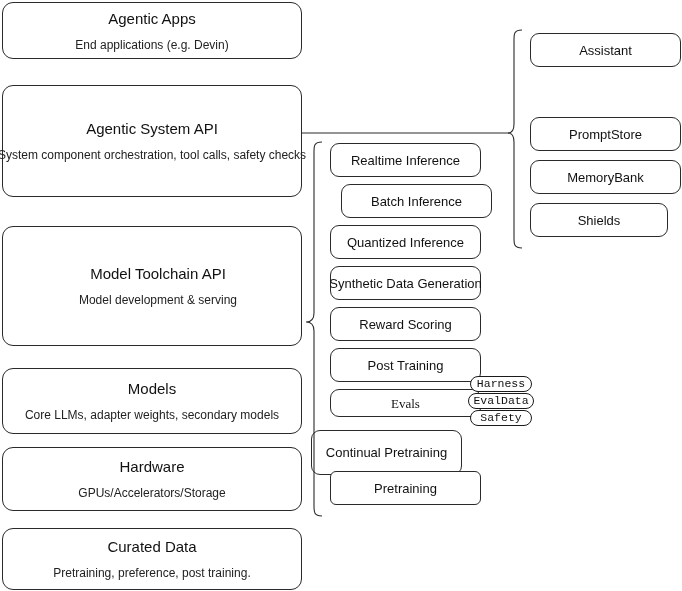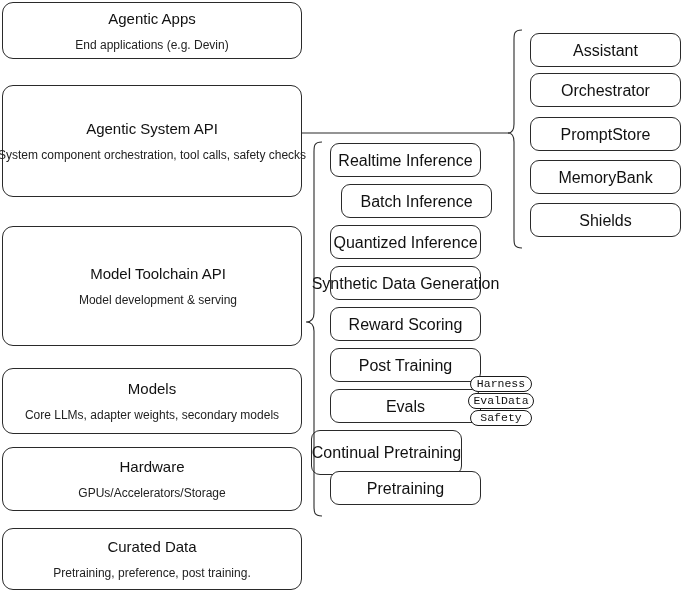--- a/index.html
+++ b/index.html
@@ -47,21 +47,21 @@
   }
 
   
   .layer-box .title { font-size: 15px; }
 
   
   .item-box {
     border-radius: 9px;
   }
   .item-box .title {
-    font-size: 16px;
+    font-size: 13px;
   }
 
   
   .pill {
     position: absolute;
     box-sizing: border-box;
     background: #ffffff;
     border: 1px solid #1a1a1a;
     border-radius: 999px;
     display: flex;
@@ -158,49 +158,46 @@
   </div>
   <div class="node item-box" style="left:330px; top:266px; width:151px; height:34px;">
     <div class="title">Synthetic Data Generation</div>
   </div>
   <div class="node item-box" style="left:330px; top:307px; width:151px; height:34px;">
     <div class="title">Reward Scoring</div>
   </div>
   <div class="node item-box" style="left:330px; top:348px; width:151px; height:34px;">
     <div class="title">Post Training</div>
   </div>
-  <div class="node item-box" style="left:330px; top:389px; width:151px; height:34px;">
+  <div class="node item-box" style="left:330px; top:389px; width:151px; height:28px;font-family:Liberation Serif, serif;">
     <div class="title">Evals</div>
   </div>
   <div class="node item-box" style="left:311px; top:430px; width:151px; height:45px;">
     <div class="title">Continual Pretraining</div>
   </div>
-  <div class="node item-box" style="left:330px; top:471px; width:151px; height:34px;">
+  <div class="node item-box" style="left:330px; top:471px; width:151px; height:34px;border-radius:6px;">
     <div class="title">Pretraining</div>
   </div>
 
   <div class="pill" style="left:470px; top:376px; width:62px; height:16px;">
     <span>Harness</span>
   </div>
   <div class="pill" style="left:468px; top:393px; width:66px; height:16px;">
     <span>EvalData</span>
   </div>
   <div class="pill" style="left:470px; top:410px; width:62px; height:16px;">
     <span>Safety</span>
   </div>
 
   <div class="node item-box" style="left:530px; top:33px; width:151px; height:34px;">
     <div class="title">Assistant</div>
   </div>
-  <div class="node item-box" style="left:530px; top:73px; width:151px; height:34px;">
-    <div class="title">Orchestrator</div>
-  </div>
   <div class="node item-box" style="left:530px; top:117px; width:151px; height:34px;">
     <div class="title">PromptStore</div>
   </div>
   <div class="node item-box" style="left:530px; top:160px; width:151px; height:34px;">
     <div class="title">MemoryBank</div>
   </div>
-  <div class="node item-box" style="left:530px; top:203px; width:151px; height:34px;">
+  <div class="node item-box" style="left:530px; top:203px; width:138px; height:34px;">
     <div class="title">Shields</div>
   </div>
 
 </div>
 
 </body></html>

